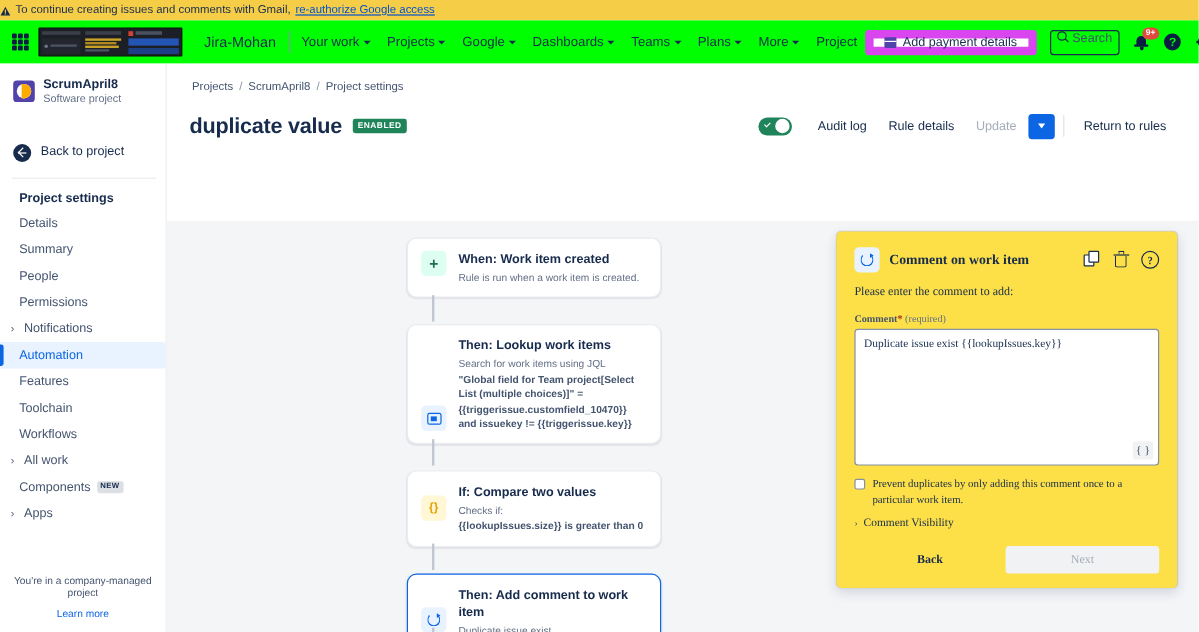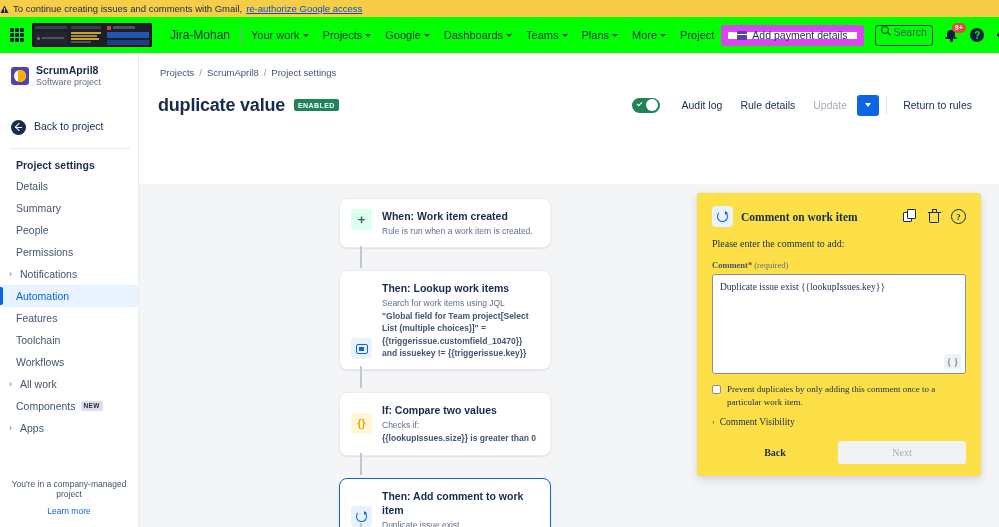--- a/index.html
+++ b/index.html
@@ -209,21 +209,21 @@
   .ic-trash-l{position:absolute;left:2px;top:3.5px;width:10px;height:10px;border:1.4px solid #172b4d;border-top:none;border-radius:0 0 2px 2px;}
   .ic-trash-t{position:absolute;left:0.5px;top:2.5px;width:13px;height:1.4px;background:#172b4d;}
   .ic-trash-h{position:absolute;left:4.5px;top:0px;width:5px;height:2.5px;border:1.4px solid #172b4d;border-bottom:none;border-radius:1px 1px 0 0;}
   .ic-help{position:absolute;inset:0;border:1.4px solid #172b4d;border-radius:50%;display:flex;align-items:center;justify-content:center;font-size:9px;font-weight:bold;color:#172b4d;}
   .panel-desc { font-size:10px; color:#172b4d; margin-top:11px;}
   .field-label { font-size:8.5px; font-weight:bold; color:#44546f; margin-top:11px;}
   .field-label .req { color:#ae2a19; }
   .field-label .opt { font-weight:normal; color:#626f86;}
   .textarea-wrap {
     margin-top:4px; border:1px solid #8590a2; border-radius:3px;
-    height:100px; position:relative; background:#fff;
+    height:114px; position:relative; background:#fff;
   }
   .textarea-val { font-size:9.5px; color:#172b4d; padding:6px 7px; line-height:1.4;}
   .braces-btn {
     position:absolute; right:4px; bottom:4px; width:17px;height:15px;
     background:#f1f2f4; border-radius:2px; display:flex;align-items:center;justify-content:center;
     font-size:9.5px; color:#44546f; cursor:pointer;
   }
   .cb-row { display:flex; gap:6px; margin-top:9px; align-items:flex-start;}
   .cbox { width:9px;height:9px;border:1.3px solid #8590a2;border-radius:2px;flex:none;margin-top:1.5px;cursor:pointer;background:#fff;}
   .cb-text { font-size:9px; color:#172b4d; line-height:1.42;}

